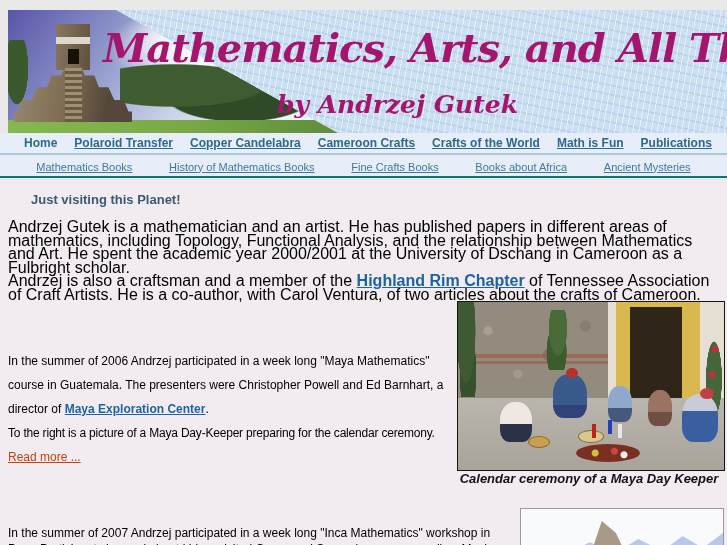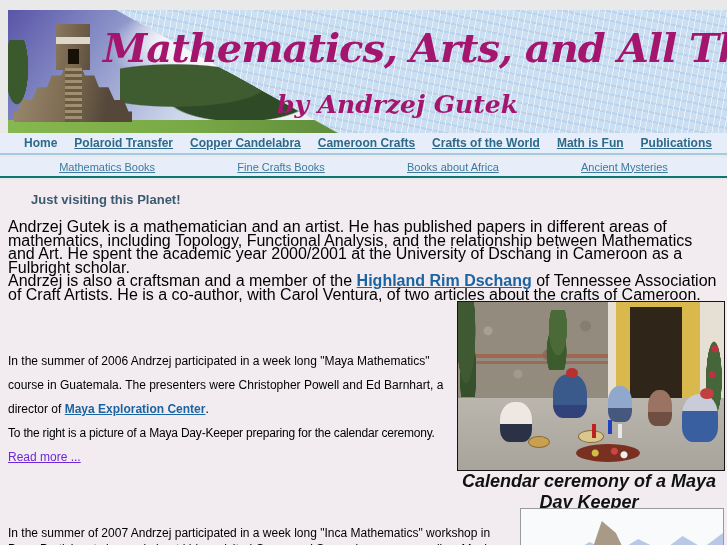--- a/index.html
+++ b/index.html
@@ -92,21 +92,21 @@
   }
   .page-heading{
     position:absolute;left:0;top:12px;width:727px;text-align:left;
     font-size:13px;font-weight:bold;color:#3b5a70;margin-left:31px;
   }
   .intro{
     position:absolute;left:8px;top:40px;width:712px;
     font-size:16px;line-height:13.6px;
   }
   a.body-link{color:#1c63a1;text-decoration:underline;font-weight:bold;cursor:pointer;}
-  a.body-link-plain{color:#6d28d9;text-decoration:underline;font-weight:normal;cursor:pointer;}
+  a.body-link-plain{color:#c2410c;text-decoration:underline;font-weight:normal;cursor:pointer;}
   .maya-text{
     position:absolute;left:8px;top:169px;width:460px;
     font-size:12px;line-height:24px;
   }
   .fitline{white-space:nowrap;letter-spacing:-0.2px;margin-top:44px;}
   .more-info{margin-top:5px;}
   .maya-photo{
     position:absolute;left:457px;top:121px;width:266px;height:168px;
     border:1px solid #141414;overflow:hidden;z-index:2;background:#938b7e;
   }
@@ -153,21 +153,21 @@
     background:radial-gradient(circle at 30% 50%, #d0c040 0 3px, transparent 4px),
                radial-gradient(circle at 60% 40%, #cc4444 0 3px, transparent 4px),
                radial-gradient(circle at 75% 60%, #f0f0f0 0 3px, transparent 4px),
                #7a3020;}
   .candle{position:absolute;width:4px;height:14px;}
   .c1{left:134px;top:122px;background:#c02020;}
   .c2{left:150px;top:118px;background:#2040c0;}
   .c3{left:160px;top:122px;background:#e8e8e8;}
   .maya-caption{
     position:absolute;left:453px;top:291px;width:272px;text-align:center;
-    font-size:18px;font-weight:bold;font-style:italic;color:#111;
+    font-size:13px;font-weight:bold;font-style:italic;color:#111;
   }
   .inca-text{
     position:absolute;left:8px;top:345px;width:506px;
     font-size:12px;line-height:16px;
   }
   .machu-photo{
     position:absolute;left:520px;top:328px;width:202px;height:150px;
     border:1px solid #9a9a9a;overflow:hidden;background:#f8fafc;z-index:2;
   }
   .ridge-far{
@@ -211,32 +211,33 @@
   <a>Polaroid Transfer</a>
   <a>Copper Candelabra</a>
   <a>Cameroon Crafts</a>
   <a>Crafts of the World</a>
   <a>Math is Fun</a>
   <a>Publications</a>
 </div>
 
 <div class="subnav-bar">
   <a>Mathematics Books</a>
+  <a>History of Mathematics Books</a>
   <a>Fine Crafts Books</a>
   <a>Books about Africa</a>
   <a>Ancient Mysteries</a>
 </div>
 
 <div class="content">
 
   <div class="page-heading">Just visiting this Planet!</div>
 
   <div class="intro">
     <span>Andrzej Gutek is a mathematician and an artist. He has published papers in different areas of mathematics, including Topology, Functional Analysis, and the relationship between Mathematics and Art. He spent the academic year 2000/2001 at the University of Dschang in Cameroon as a Fulbright scholar.</span><br>
-    <span>Andrzej is also a craftsman and a member of the </span><a class="body-link">Highland Rim Dschang</a><span> of Tennessee Association of Craft Artists. He is a co-author, with Carol Ventura, of two articles about the crafts of Cameroon.</span>
+    <span>Andrzej is also a craftsman and a member of the </span><a class="body-link">Highland Rim Chapter</a><span> of Tennessee Association of Craft Artists. He is a co-author, with Carol Ventura, of two articles about the crafts of Cameroon.</span>
   </div>
 
   <div class="maya-text">
     <div>
       <span>In the summer of 2006 Andrzej participated in a week long "Maya Mathematics" course in Guatemala. The presenters were Christopher Powell and Ed Barnhart, a director of </span><a class="body-link">Maya Exploration Center</a><span>.</span><br>
       <span class="fitline">To the right is a picture of a Maya Day-Keeper preparing for the calendar ceremony.</span><br>
       <a class="body-link-plain">Read more ...</a>
     </div>
   </div>
 

